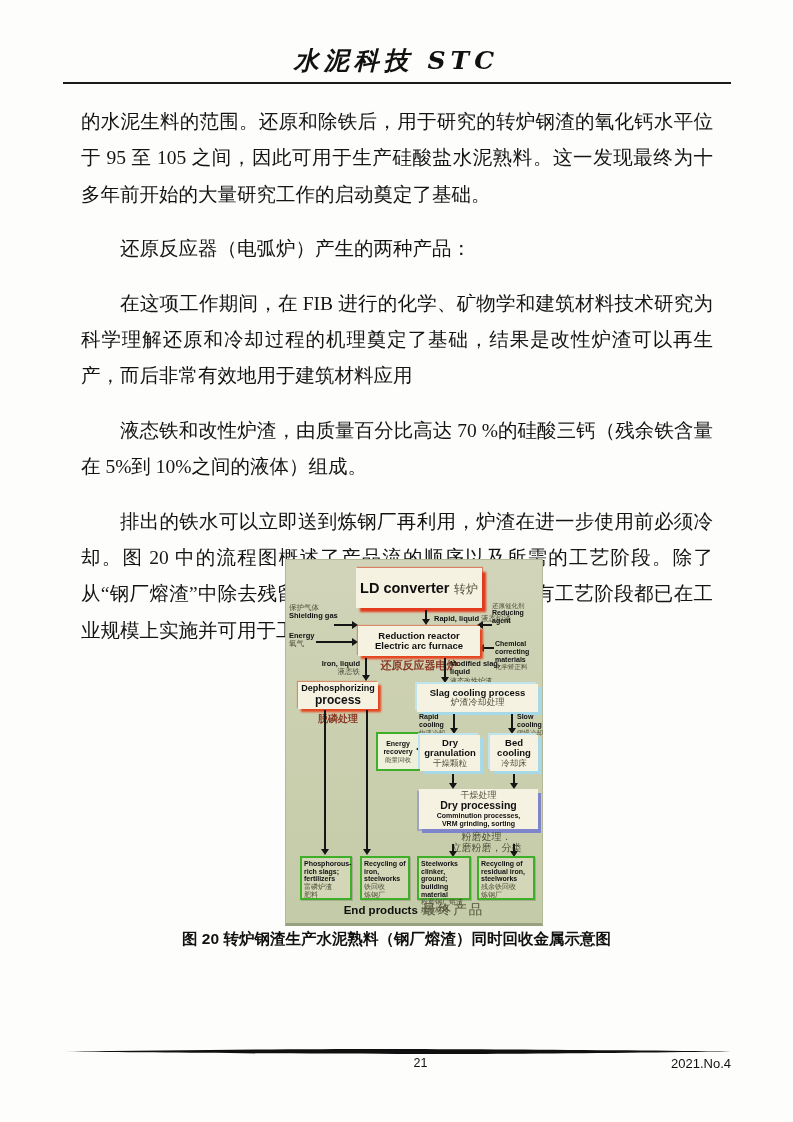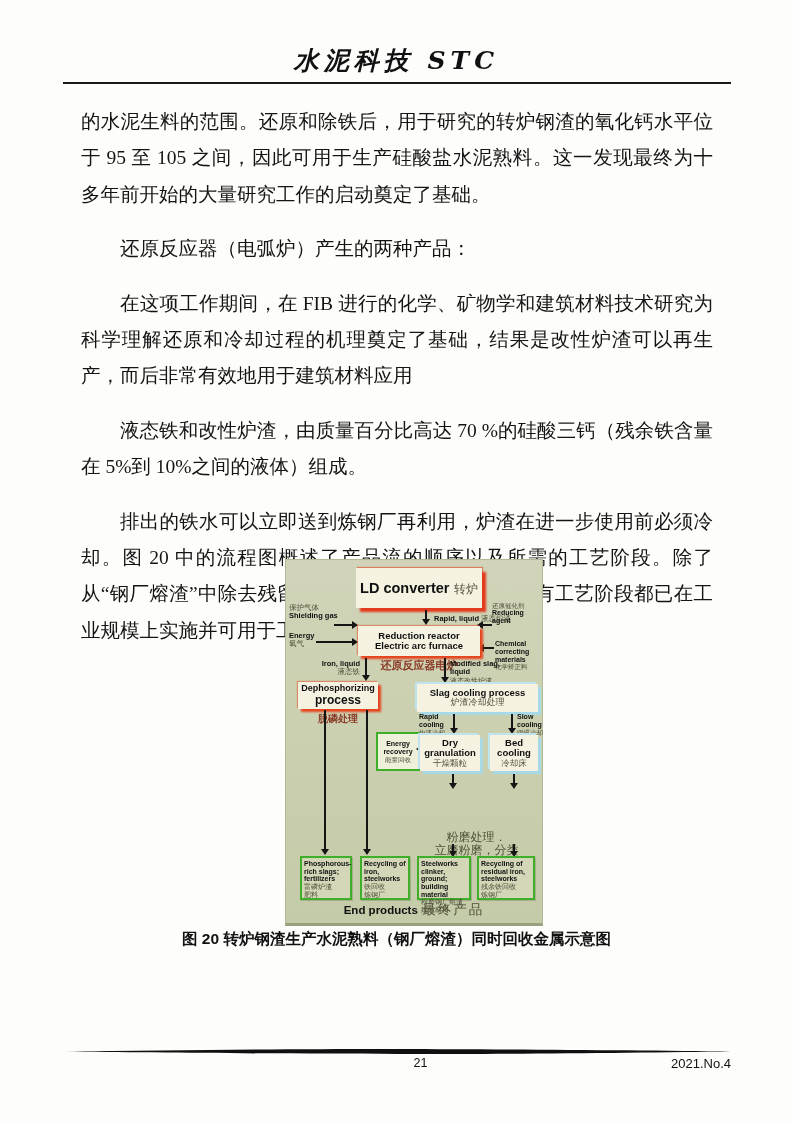--- a/index.html
+++ b/index.html
@@ -173,21 +173,27 @@
       <div class="zh" style="font-size:8.5px;">干燥颗粒</div>
     </div>
     <div class="node glow-blue" style="left:204px;top:175px;width:48px;height:36px;">
       <div class="en" style="font-size:9.5px;">Bed</div>
       <div class="en" style="font-size:9.5px;">cooling</div>
       <div class="zh" style="font-size:8.5px;">冷却床</div>
     </div>
     <div class="vline head-down" style="left:166px;top:214px;height:10px;"></div>
     <div class="vline head-down" style="left:227px;top:214px;height:10px;"></div>
 
-    <div class="lbl zh" style="left:131px;top:271px;width:119px;text-align:center;font-size:12px;">
+    <div class="node glow-violet" style="left:133px;top:229px;width:119px;height:40px;">
+      <div class="zh" style="font-size:9px;">干燥处理</div>
+      <div class="en" style="font-size:10.5px;">Dry processing</div>
+      <div class="en" style="font-size:7px;">Comminution processes,</div>
+      <div class="en" style="font-size:7px;">VRM grinding, sorting</div>
+    </div>
+    <div class="lbl zh" style="left:141px;top:271px;width:119px;text-align:center;font-size:10px;">
       <div>粉磨处理．</div>
       <div>立磨粉磨，分类</div>
     </div>
     <div class="vline head-down" style="left:166px;top:284px;height:8px;"></div>
     <div class="vline head-down" style="left:227px;top:284px;height:8px;"></div>
 
     <div class="vline head-down" style="left:38px;top:150px;height:140px;"></div>
     <div class="vline head-down" style="left:80px;top:150px;height:140px;"></div>
 
     <div class="node green-box" style="left:14px;top:296px;width:52px;height:44px;justify-content:flex-start;align-items:flex-start;text-align:left;padding:2px 2px;box-sizing:border-box;overflow:visible;">

